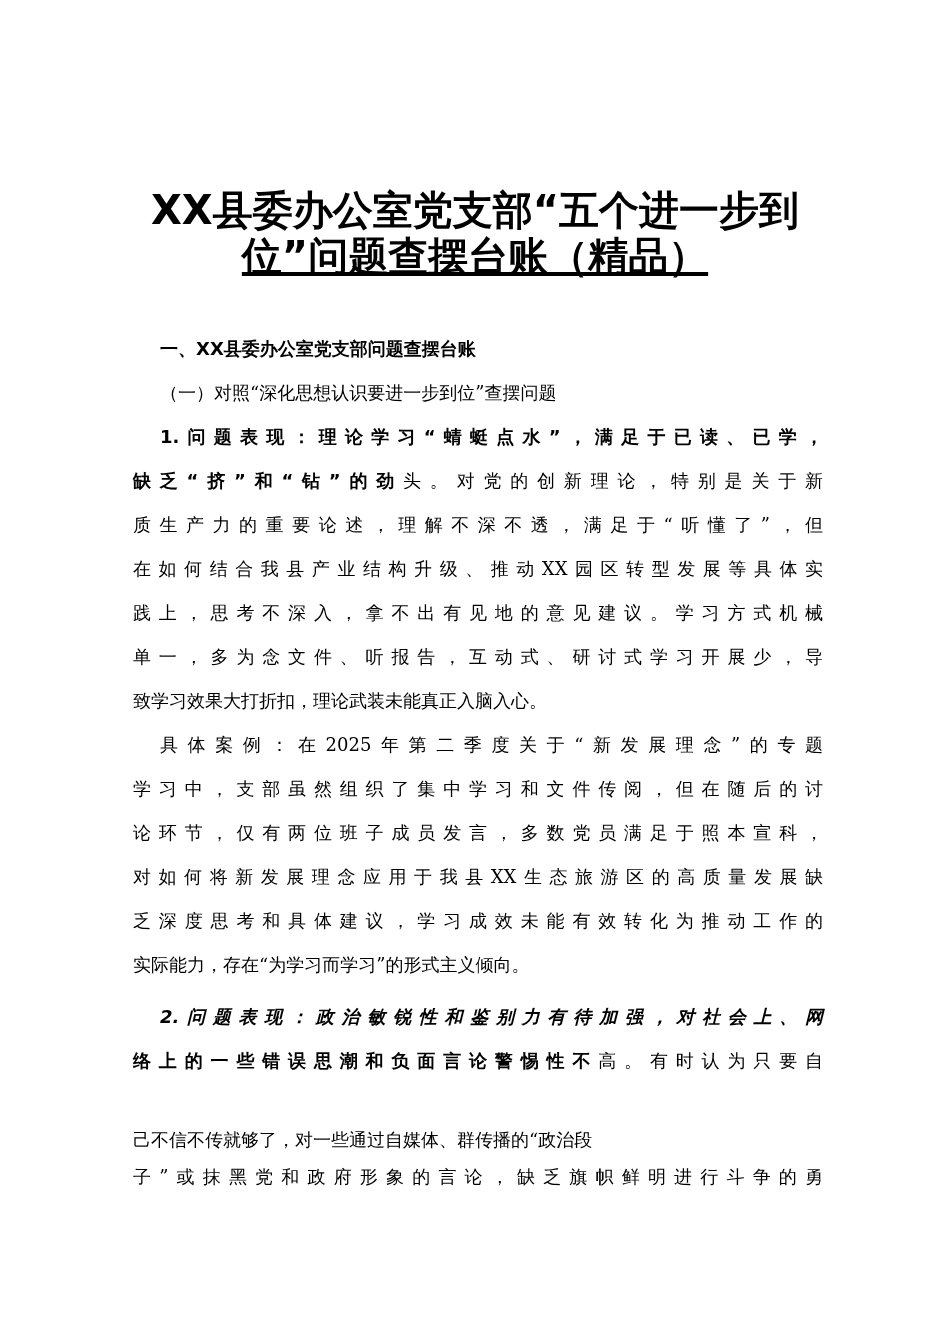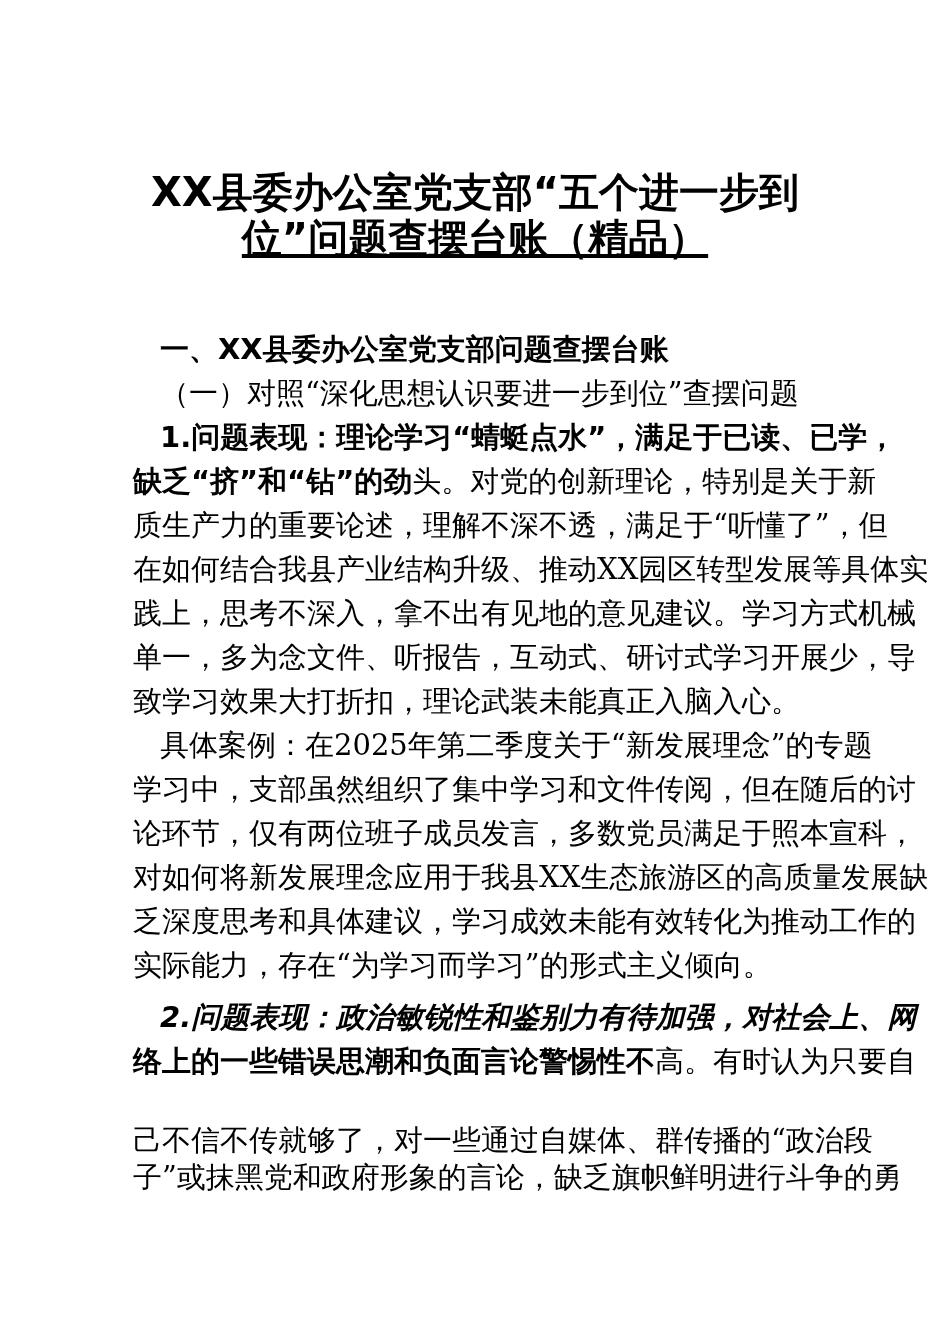--- a/index.html
+++ b/index.html
@@ -26,29 +26,30 @@
       position: absolute;
       left: 120px;
       width: 710px;
       text-align: center;
       font-family: "DejaVu Sans", "Liberation Sans", sans-serif;
       font-weight: bold;
       font-size: 40px;
       line-height: 52px;
       letter-spacing: 0px;
       white-space: nowrap;
+      margin-top: 18px;
     }
     .title.l1 { top: 166px; }
     .title.l2 { top: 212px; text-decoration: underline; }
 
     .line {
       position: absolute;
       left: 133px;
       width: 690px;
-      font-size: 29px;
+      font-size: 18px;
       line-height: 44px;
       white-space: nowrap;
       text-align: justify;
       text-align-last: justify;
     }
     .line.last { text-align-last: left; }
     .line.indent { left: 160px; width: 663px; }
     .heading1 {
       font-family: "DejaVu Sans", "Liberation Sans", sans-serif;
       font-weight: bold;

